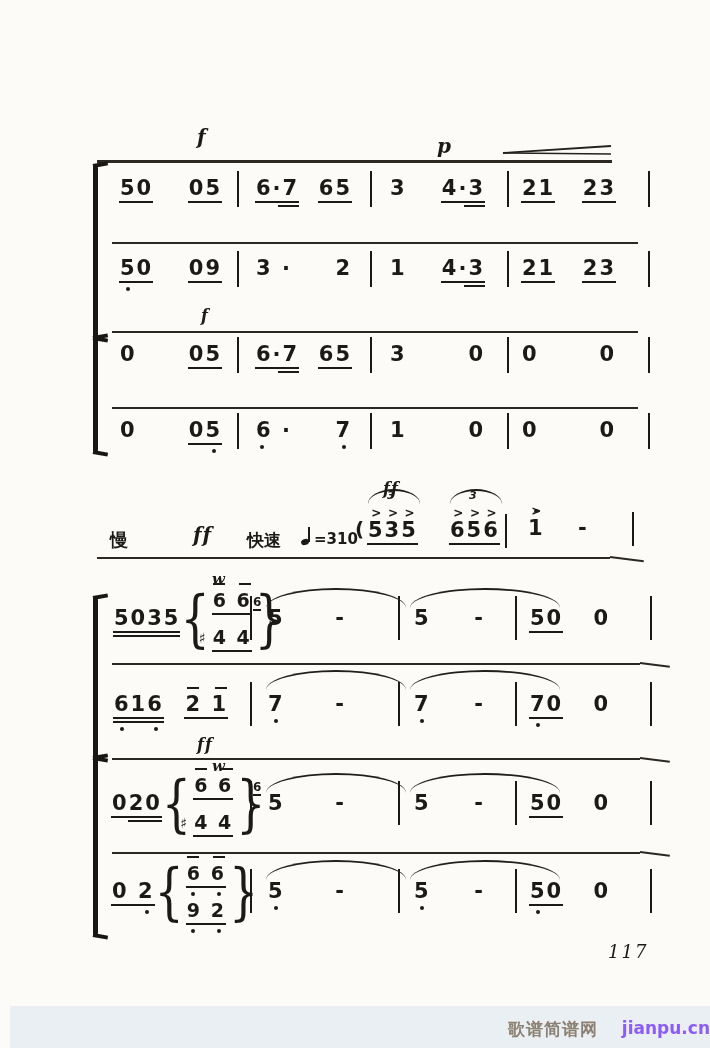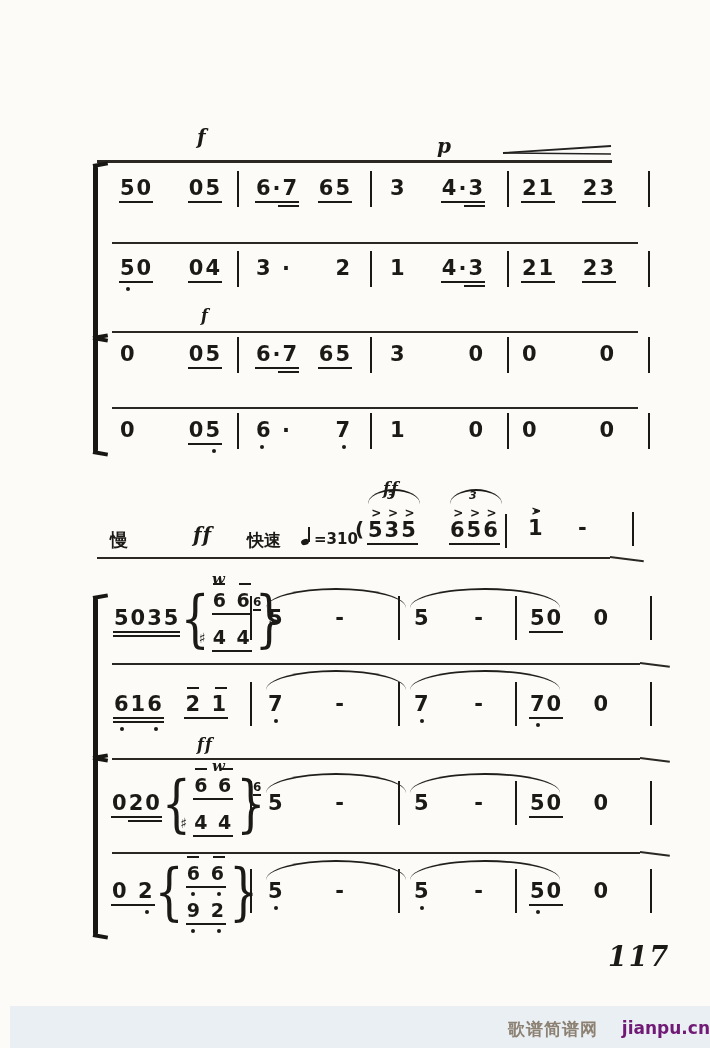--- a/index.html
+++ b/index.html
@@ -48,26 +48,26 @@
   .dyn.sm{font-size:16px;}
   .cjk{position:absolute;font-size:18px;font-weight:bold;}
   .tempoval{position:absolute;font-size:15px;font-weight:bold;}
   .qnote{position:absolute;width:11px;height:18px;}
   .qnote i{position:absolute;display:block;background:#1b1916;}
   .qnote .qh{left:0;bottom:0;width:8px;height:6px;border-radius:50%;transform:rotate(-20deg);}
   .qnote .qs{left:7px;bottom:3px;width:2px;height:15px;}
   .mordent{position:absolute;font-family:"DejaVu Serif",serif;font-style:italic;font-weight:bold;
            font-size:15px;}
   .hairpin{position:absolute;}
-  .pagenum{position:absolute;font-family:"DejaVu Serif",serif;font-style:italic;font-weight:bold;
-           font-size:27px;letter-spacing:2px;}
+  .pagenum{position:absolute;font-family:"DejaVu Serif",serif;font-style:italic;font-weight:normal;
+           font-size:18px;letter-spacing:2px;}
   
   .wmband{position:absolute;left:10px;bottom:0;width:710px;height:42px;background:#e9eff3;}
   .wmsite{position:absolute;right:122px;top:12px;font-size:17px;font-weight:bold;color:#8d8173;letter-spacing:1px;}
-  .wmurl{position:absolute;right:10px;top:12px;font-size:17px;font-weight:bold;color:#701a75;text-align:right;}
+  .wmurl{position:absolute;right:10px;top:12px;font-size:17px;font-weight:bold;color:#8b5cf6;text-align:right;}
 </style>
 </head>
 <body>
 
 <div id="sheet">
 
   <span class="dyn" style="left:197px;top:125px">f</span>
   <span class="dyn" style="left:437px;top:134px">p</span>
   <svg class="hairpin" style="left:500px;top:142px" width="114" height="18">
     <line x1="3" y1="11" x2="111" y2="4" stroke="#242220" stroke-width="1.8"></line>
@@ -115,21 +115,21 @@
       <div class="measure s1m" style="left: 516px; top: 176px; width: 124px; height: 60px; padding-left: 6px; padding-right: 24px;">
         <span class="tok"><span class="tokt">21</span><i class="uline" style="top: 25px;"></i></span>
         <span class="tok"><span class="tokt">23</span><i class="uline" style="top: 25px;"></i></span>
       </div>
       <div class="barline" style="left: 237px; top: 171px; height: 36px;"></div>
       <div class="barline" style="left: 370px; top: 171px; height: 36px;"></div>
       <div class="barline" style="left: 507px; top: 171px; height: 36px;"></div>
       <div class="barline" style="left: 648px; top: 171px; height: 36px;"></div>
       <div class="measure s1m" style="left: 112px; top: 256px; width: 126px; height: 60px; padding-left: 8px; padding-right: 16px;">
         <span class="tok"><span class="tokt">50</span><i class="uline" style="top: 25px;"></i><i class="ndot" style="left: 25%; top: 31px;"></i></span>
-        <span class="tok"><span class="tokt">04</span><i class="uline" style="top: 25px;"></i></span>
+        <span class="tok"><span class="tokt">09</span><i class="uline" style="top: 25px;"></i></span>
       </div>
       <div class="measure s1m" style="left: 246px; top: 256px; width: 124px; height: 60px; padding-left: 10px; padding-right: 18px;">
         <span class="tok"><span class="tokt">3 ·</span></span>
         <span class="tok"><span class="tokt">2</span></span>
       </div>
       <div class="measure s1m" style="left: 380px; top: 256px; width: 127px; height: 60px; padding-left: 10px; padding-right: 22px;">
         <span class="tok"><span class="tokt">1</span></span>
         <span class="tok"><span class="tokt">4·3</span><i class="uline" style="top: 25px;"></i><i class="uhalf" style="top: 29px;"></i></span>
       </div>
       <div class="measure s1m" style="left: 516px; top: 256px; width: 124px; height: 60px; padding-left: 6px; padding-right: 24px;">

